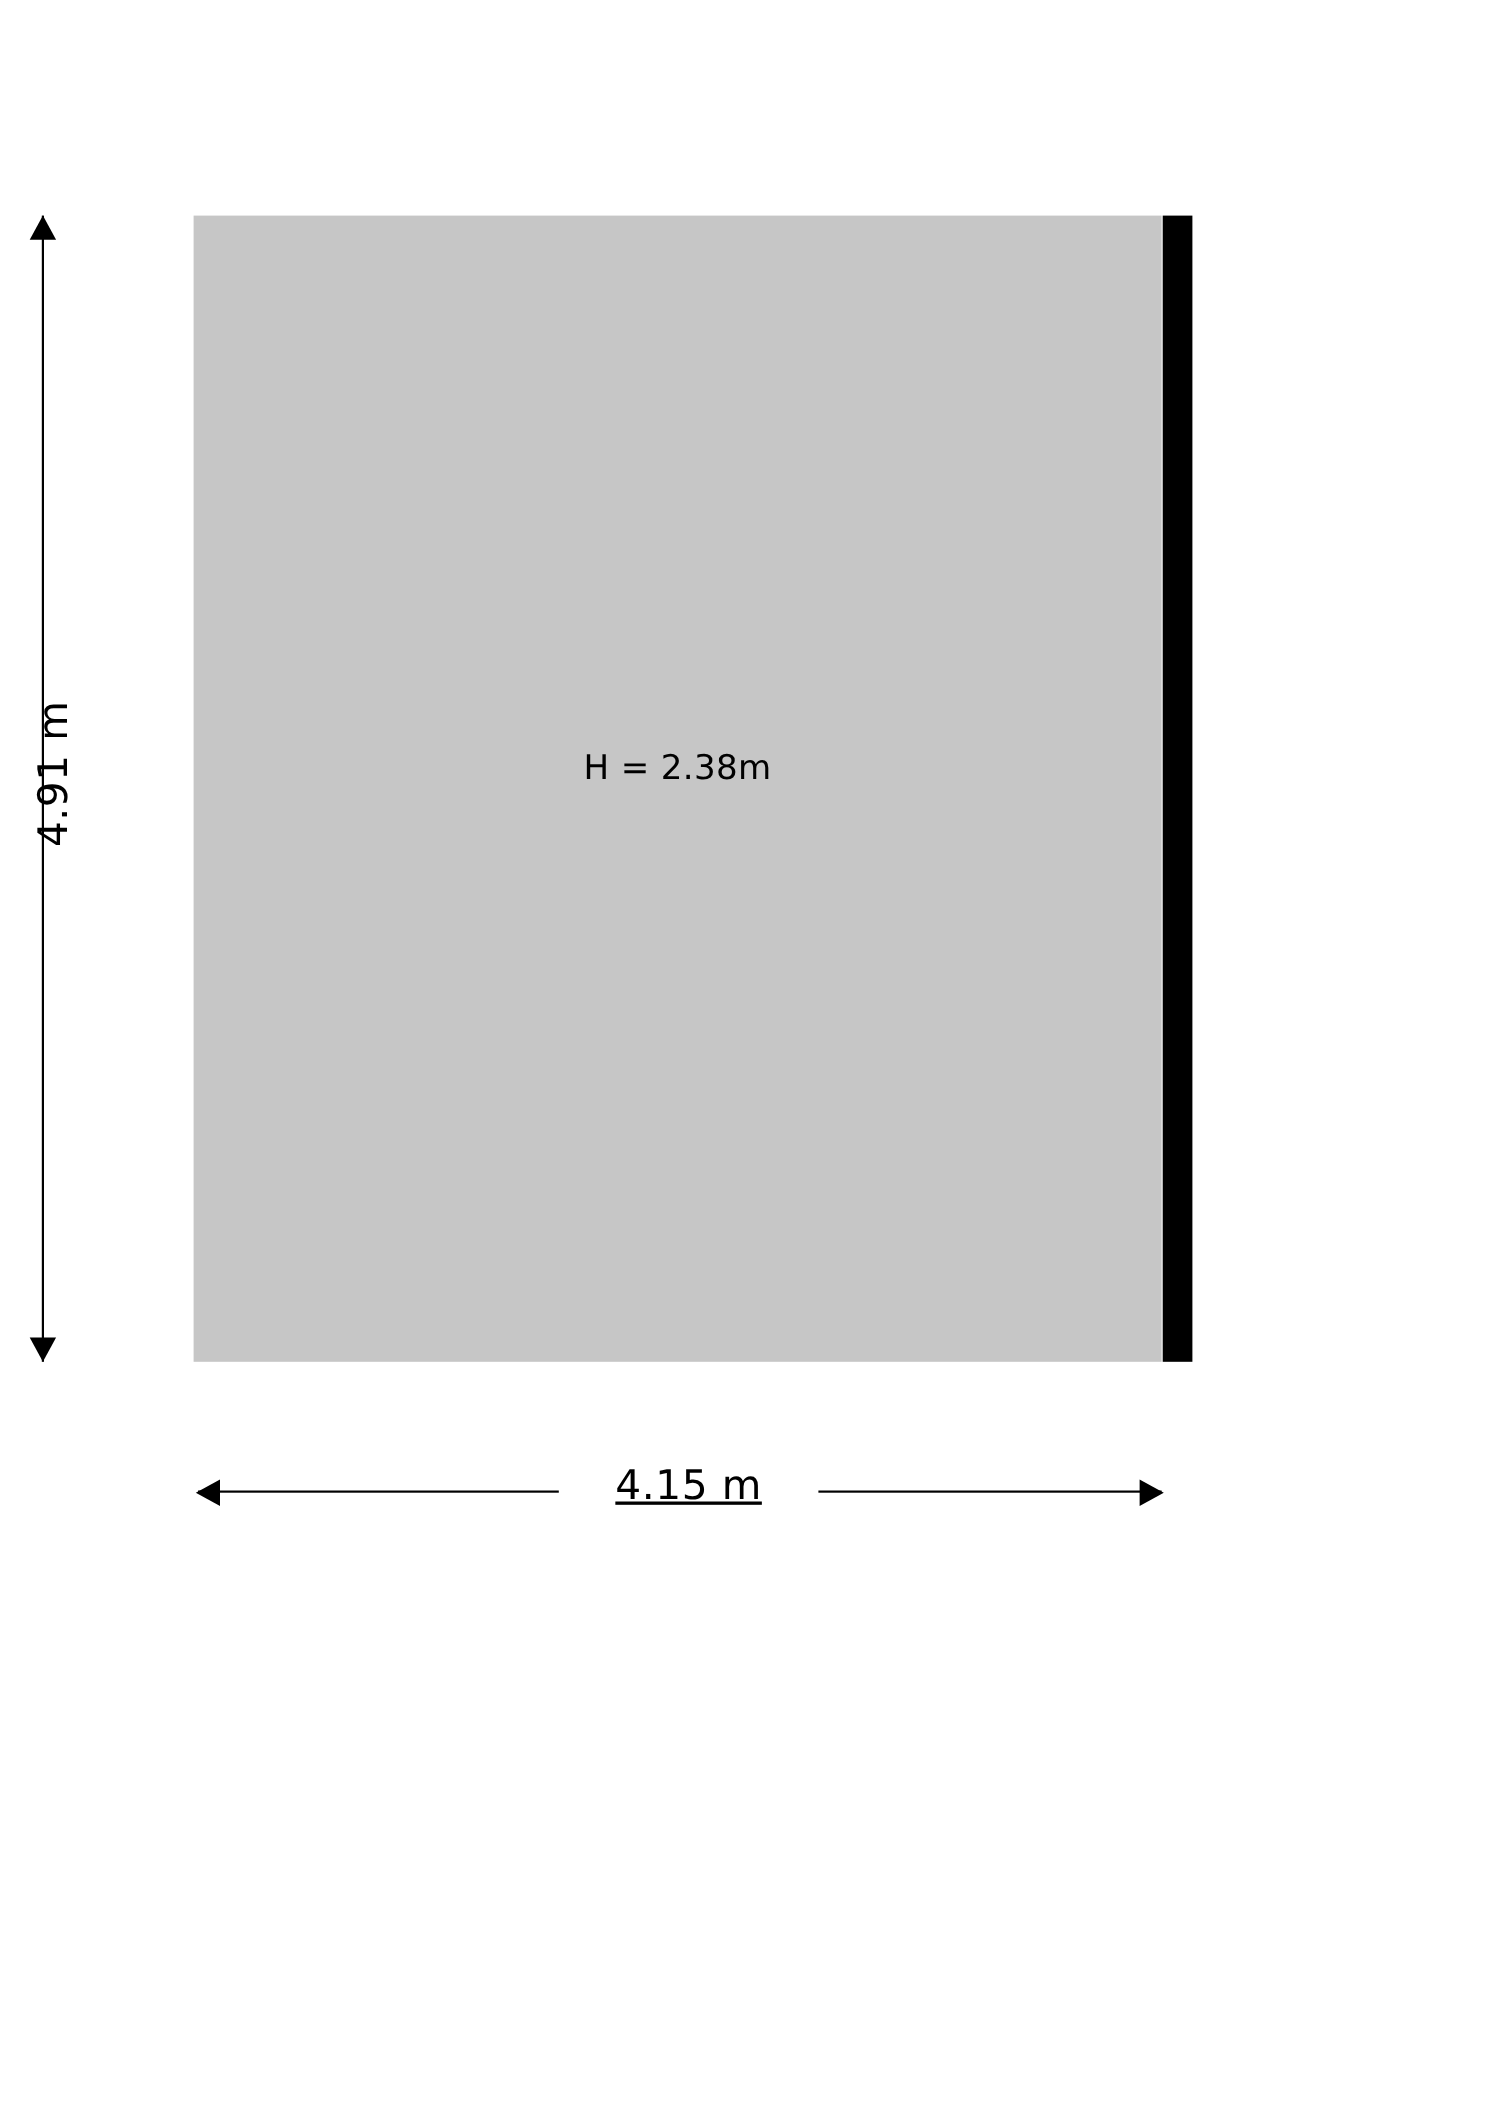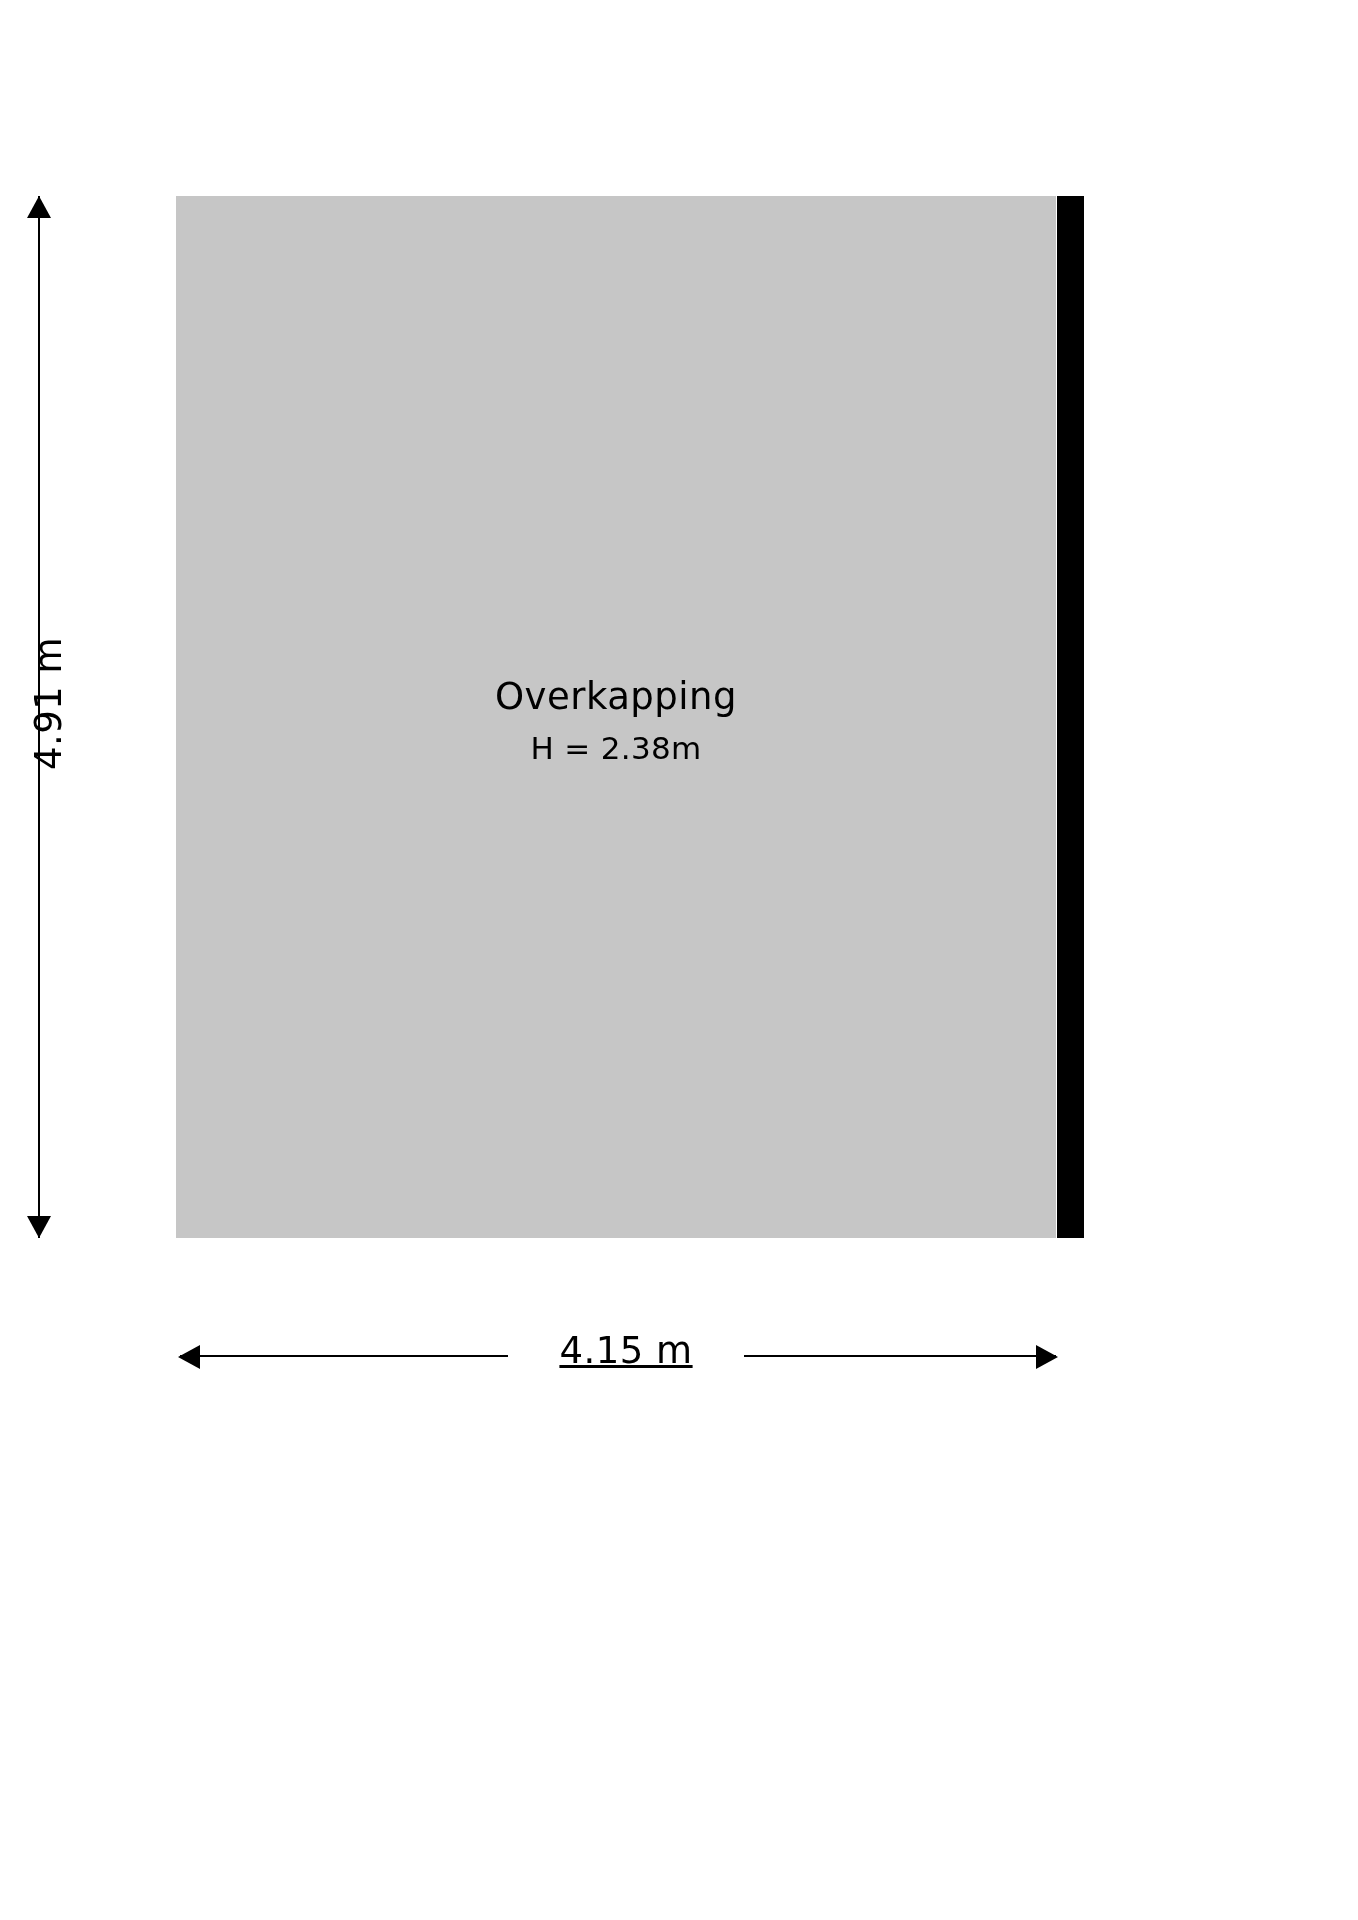--- a/index.html
+++ b/index.html
@@ -145,21 +145,20 @@
 </head>
 <body>
 
 <div id="floorplan">
 
   <div class="room-fill"></div>
 
   <div class="wall-right"></div>
 
   <div class="room-labels">
-    <div class="room-name">Overkapping</div>
     <div class="room-height">H = 2.38m</div>
   </div>
 
   <div class="dim-v-arrow-top"></div>
   <div class="dim-v-line"></div>
   <div class="dim-v-arrow-bottom"></div>
   <div class="dim-v-label">4.91 m</div>
 
   <div class="dim-h-arrow-left"></div>
   <div class="dim-h-line"></div>

